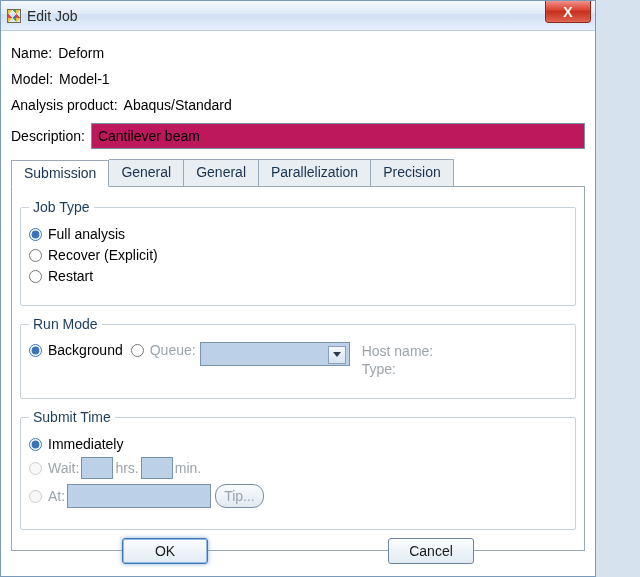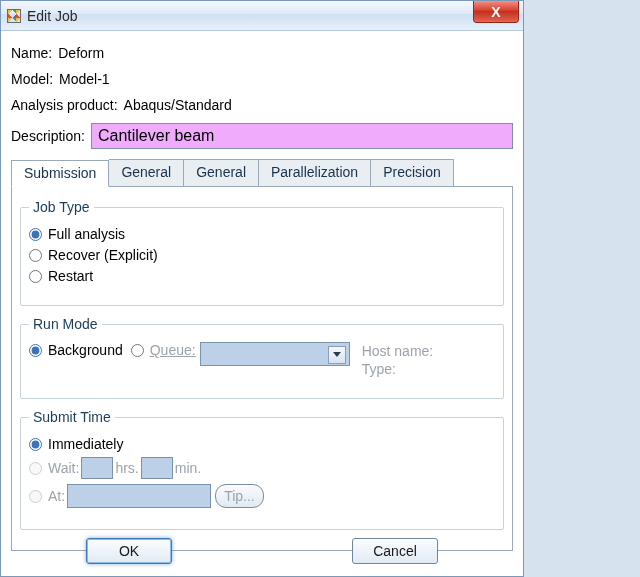--- a/index.html
+++ b/index.html
@@ -1,17 +1,17 @@
 <!DOCTYPE html>
 <html><head>
 <meta charset="utf-8">
 <style>
   * { box-sizing: border-box; font-family: "Segoe UI", Tahoma, sans-serif; font-size: 14px; }
   body { margin: 0; background: #d6e2ed; width: 640px; height: 577px; overflow: hidden; }
-  .window { background: #fff; border: 1px solid #7a98b8; width: 524px; height: 577px; position: relative; }
+  .window { background: #fff; border: 1px solid #7a98b8; width: 596px; height: 577px; position: relative; }
   .titlebar {
     height: 30px;
     background: linear-gradient(to bottom,#f3f8fe 0%,#dfeaf7 45%,#cfe0f2 46%,#e6f0fa 100%);
     border-bottom:1px solid #b7c9dd;
     display:flex; align-items:center; padding:0 0 0 6px;
     position: relative;
   }
   .title-icon {
     width:14px;height:14px; display:inline-block; margin-right:6px;
     border:1px solid #6a6a6a; background:
@@ -31,21 +31,21 @@
     display:flex;align-items:center;justify-content:center;
     color:#fff; font-weight:bold; font-size:13px;
     box-shadow: inset 0 0 1px rgba(255,255,255,.6);
   }
   .content { padding:10px 10px 4px 10px; }
   .field-row { margin: 4px 0 10px 0; display:flex; align-items:center; }
   .field-label { color:#000; margin-right:6px; }
   .field-value { color:#000; }
   .desc-input {
     flex:1; height:26px; border:1px solid #7a93ab; padding:4px 6px;
-    background:#f0abfc; font-size:16px;
+    background:#be185d; font-size:14px;
   }
   .tabs { display:flex; border-bottom:1px solid #9aa9b8; margin-top:2px; }
   .tab {
     padding:4px 12px 5px 12px; border:1px solid #9aa9b8; border-bottom:none;
     background:#e9eef3; color:#18324f; margin-right:0px; position:relative;
     border-radius:0;
   }
   .tab + .tab { border-left:none; }
   .tab.active { background:#fff; top:1px; border-bottom:1px solid #fff;}
   .panel { border:1px solid #9aa9b8; border-top:none; padding:6px 8px 10px 8px; }
@@ -158,21 +158,21 @@
         </label>
       </fieldset>
 
       <fieldset class="group">
         <legend>Run Mode</legend>
         <div class="runmode-line">
           <label class="radio-row" style="margin:0;">
             <input type="radio" name="runmode" checked="" style="">
             <span>Background</span>
           </label>
-          <label class="radio-row disabled" style="margin:0 0 0 4px;text-decoration:underline;">
+          <label class="radio-row disabled" style="margin:0 0 0 4px;">
             <input type="radio" name="runmode" style="">
             <span>Queue:</span>
           </label>
           <span class="select-wrap">
             <select class="queue-select"></select>
           </span>
           <div class="hosttype">
             <div>Host name:</div>
             <div>Type:</div>
           </div>

